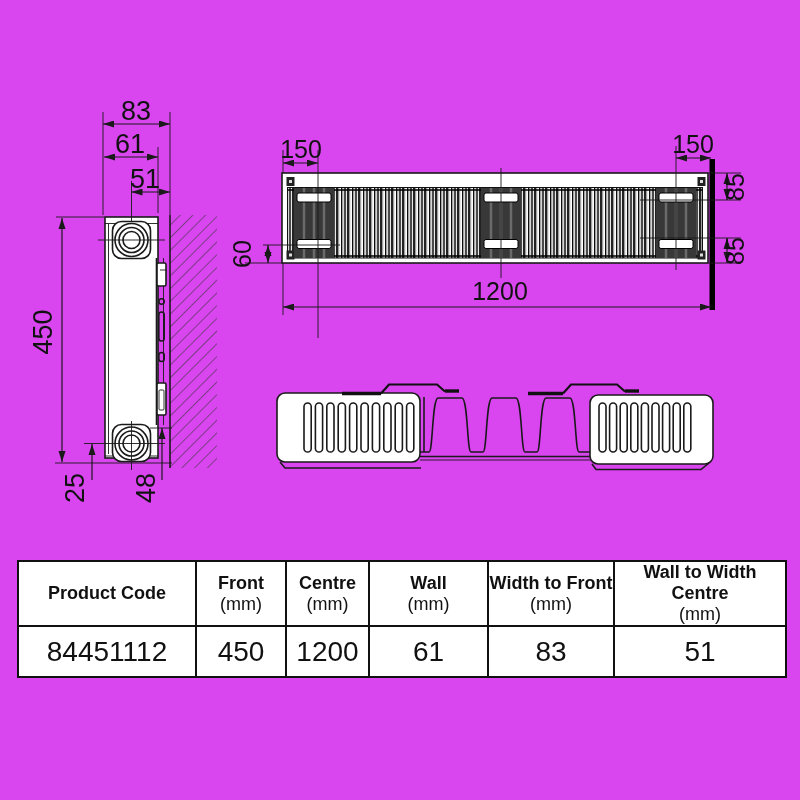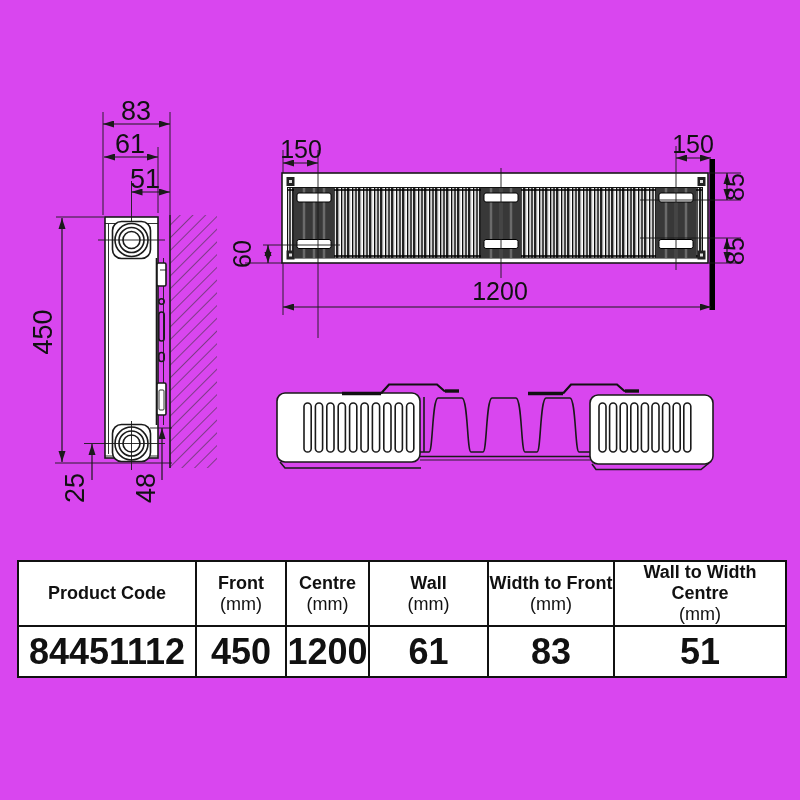--- a/index.html
+++ b/index.html
@@ -11,21 +11,21 @@
   .obj{stroke:#1a1a1a;fill:none;stroke-width:1.6;}
   .objw{stroke:#1a1a1a;fill:#fff;stroke-width:1.6;}
   .thin{stroke:#1a1a1a;fill:none;stroke-width:0.9;}
   .dim{stroke:#1a1a1a;fill:none;stroke-width:1.2;}
   
   #spec{position:absolute;left:17px;top:560px;width:768px;border-collapse:collapse;
         table-layout:fixed;background:#fff;}
   #spec th,#spec td{border:2.5px solid #111;text-align:center;vertical-align:middle;
         padding:0;color:#111;background:#fff;}
   #spec th{height:55px;font-size:18px;font-weight:bold;line-height:21px;}
-  #spec td{height:49px;font-size:36px;font-weight:bold;}
+  #spec td{height:49px;font-size:28px;font-weight:normal;}
   #spec .unit{font-weight:normal;}
 </style>
 </head>
 <body>
 
 <div id="canvas">
 
 <svg width="800" height="575" viewBox="0 0 800 575">
   <defs>
     <marker id="mE" orient="auto" markerUnits="userSpaceOnUse" markerWidth="12" markerHeight="8" refX="11" refY="3.5">

